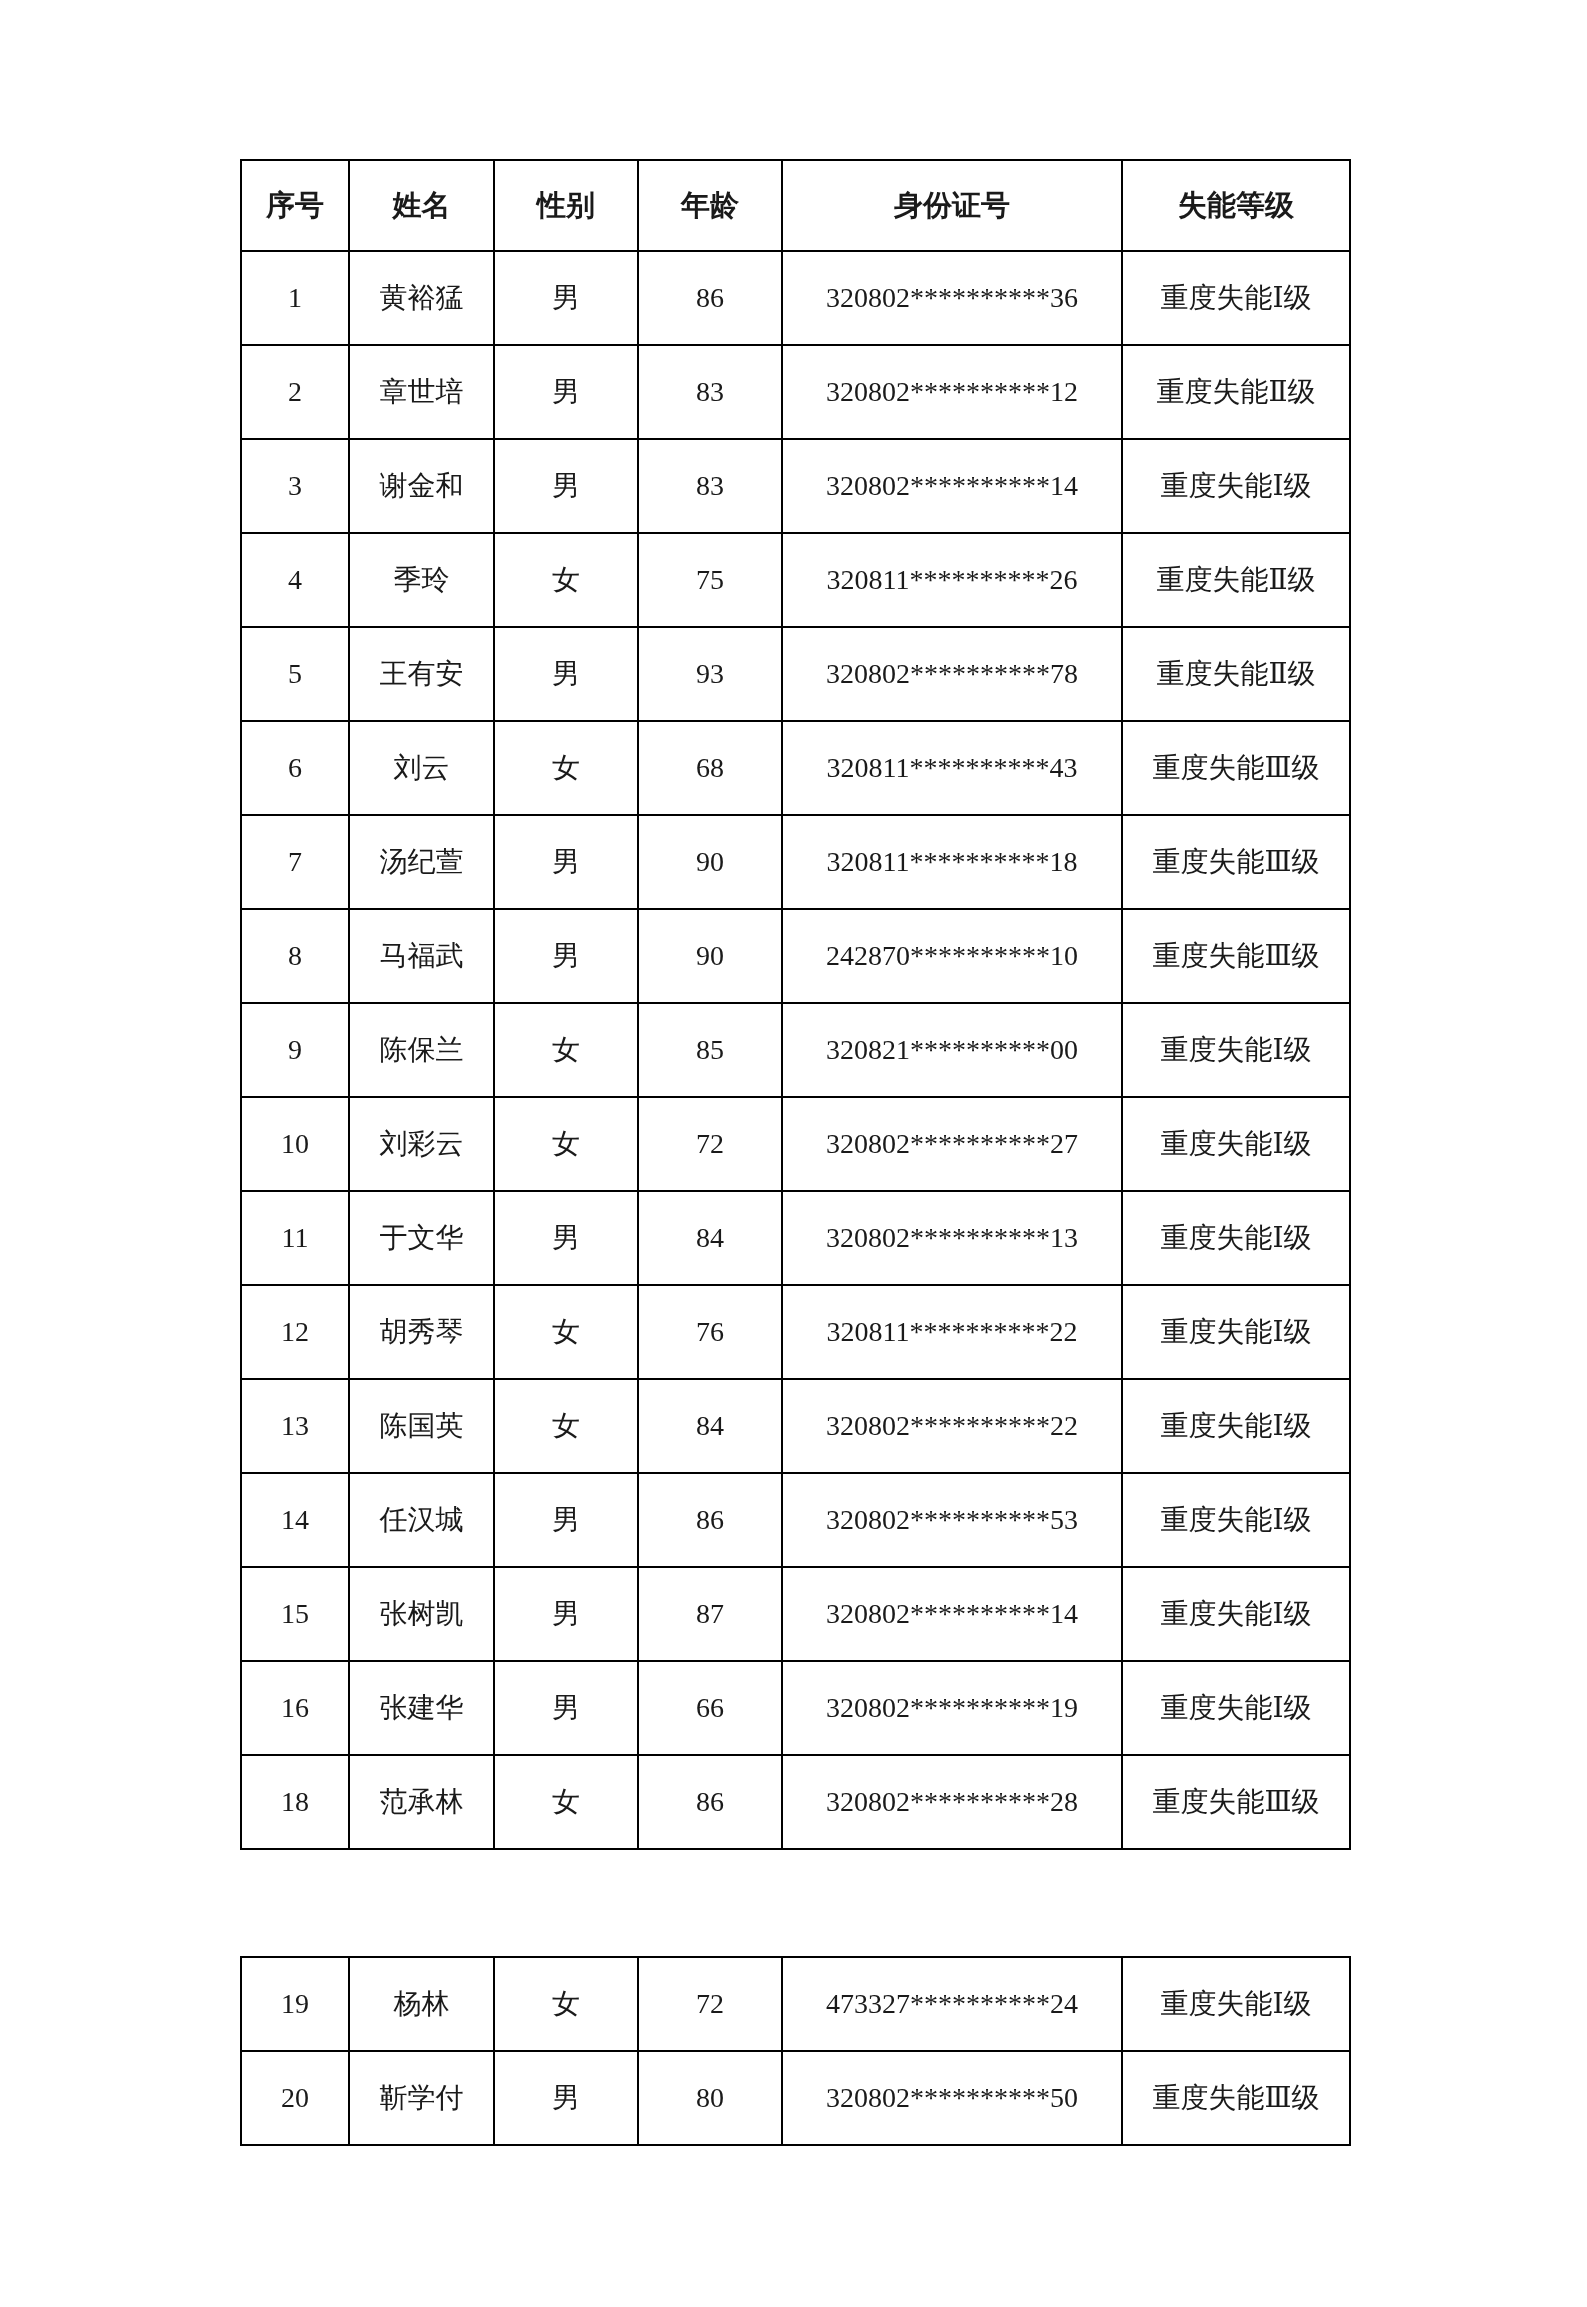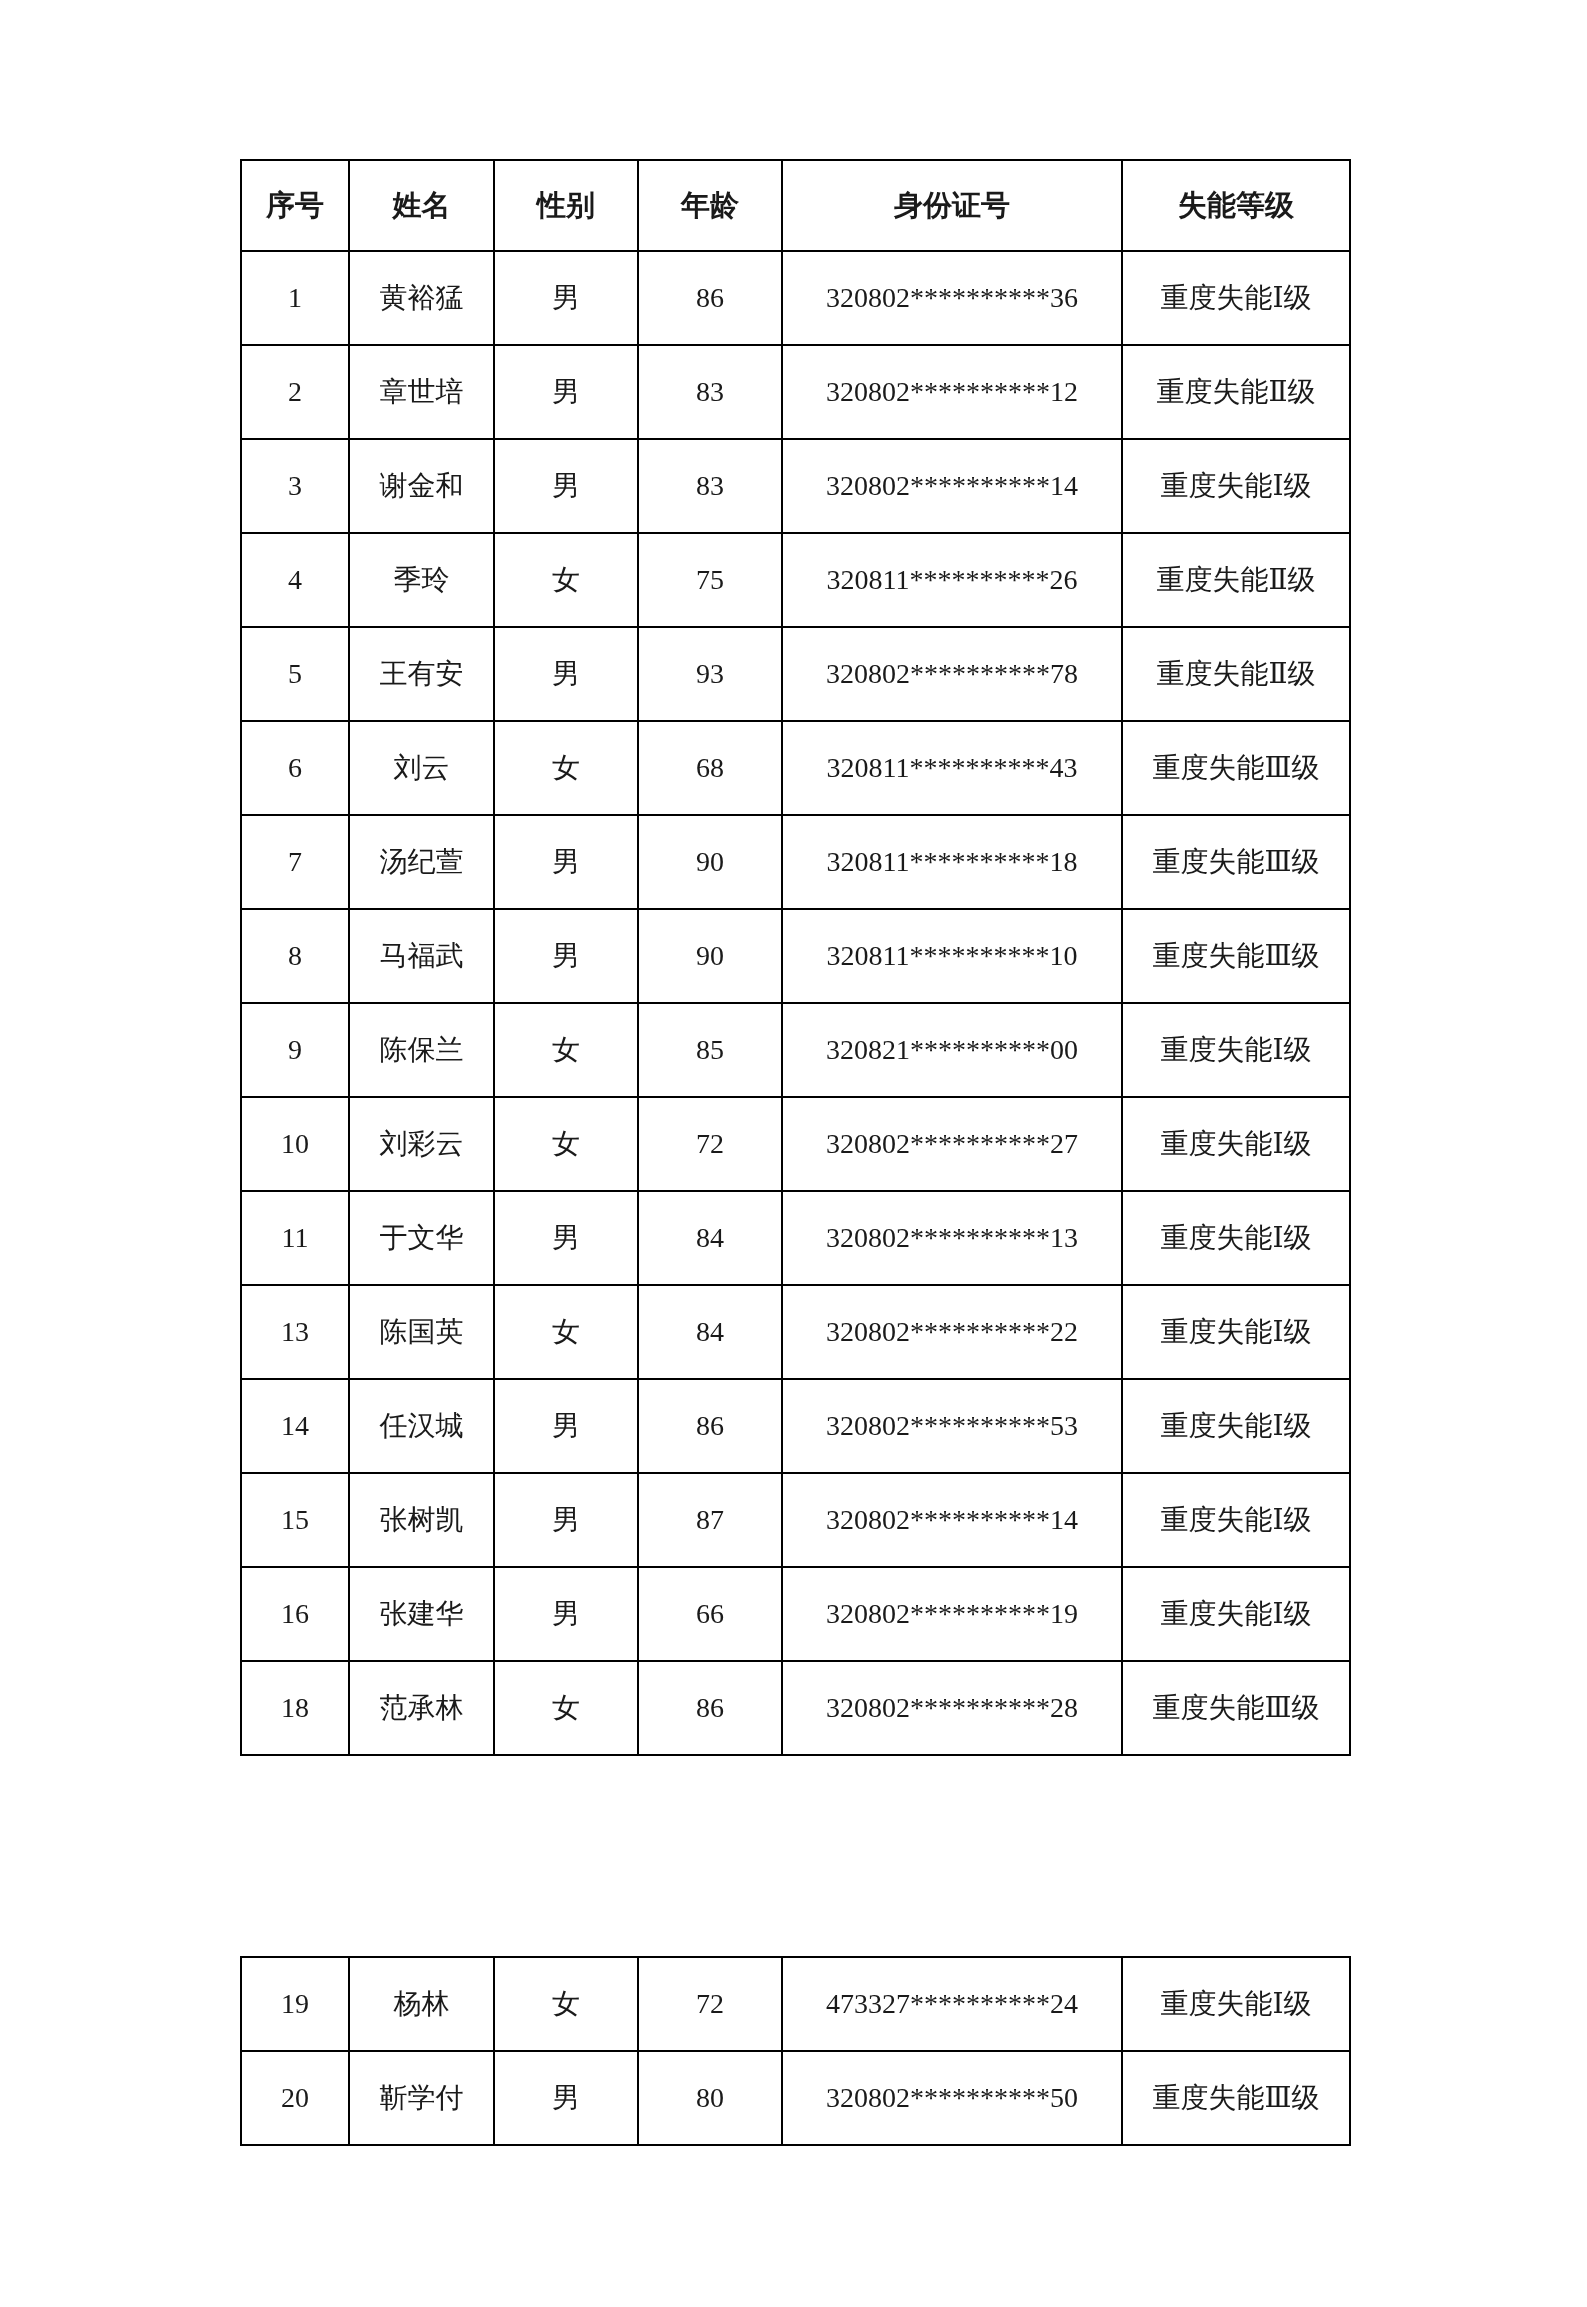--- a/index.html
+++ b/index.html
@@ -136,21 +136,21 @@
           <td>男</td>
           <td>90</td>
           <td>320811**********18</td>
           <td>重度失能Ⅲ级</td>
         </tr>
         <tr>
           <td>8</td>
           <td>马福武</td>
           <td>男</td>
           <td>90</td>
-          <td>320811**********10</td>
+          <td>242870**********10</td>
           <td>重度失能Ⅲ级</td>
         </tr>
         <tr>
           <td>9</td>
           <td>陈保兰</td>
           <td>女</td>
           <td>85</td>
           <td>320821**********00</td>
           <td>重度失能Ⅰ级</td>
         </tr>
@@ -161,20 +161,28 @@
           <td>72</td>
           <td>320802**********27</td>
           <td>重度失能Ⅰ级</td>
         </tr>
         <tr>
           <td>11</td>
           <td>于文华</td>
           <td>男</td>
           <td>84</td>
           <td>320802**********13</td>
+          <td>重度失能Ⅰ级</td>
+        </tr>
+        <tr>
+          <td>12</td>
+          <td>胡秀琴</td>
+          <td>女</td>
+          <td>76</td>
+          <td>320811**********22</td>
           <td>重度失能Ⅰ级</td>
         </tr>
         <tr>
           <td>13</td>
           <td>陈国英</td>
           <td>女</td>
           <td>84</td>
           <td>320802**********22</td>
           <td>重度失能Ⅰ级</td>
         </tr>

